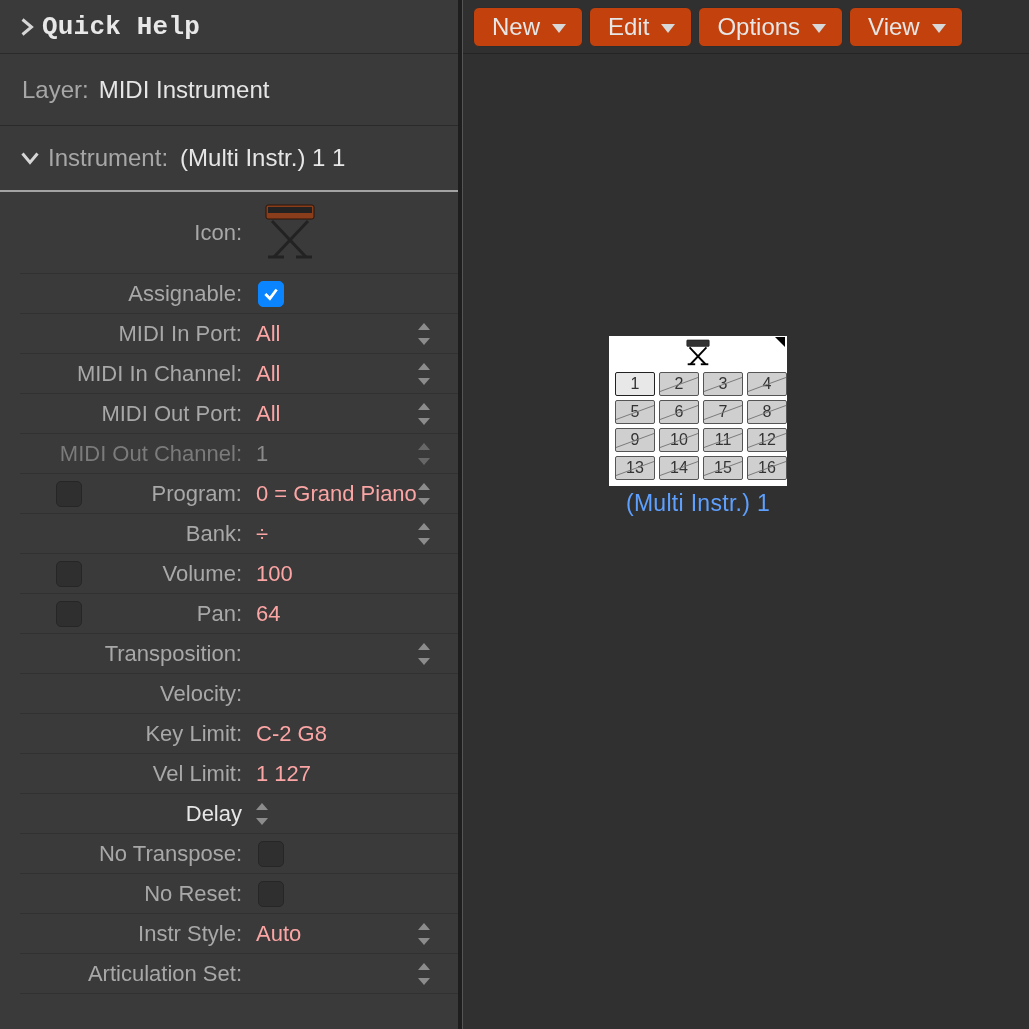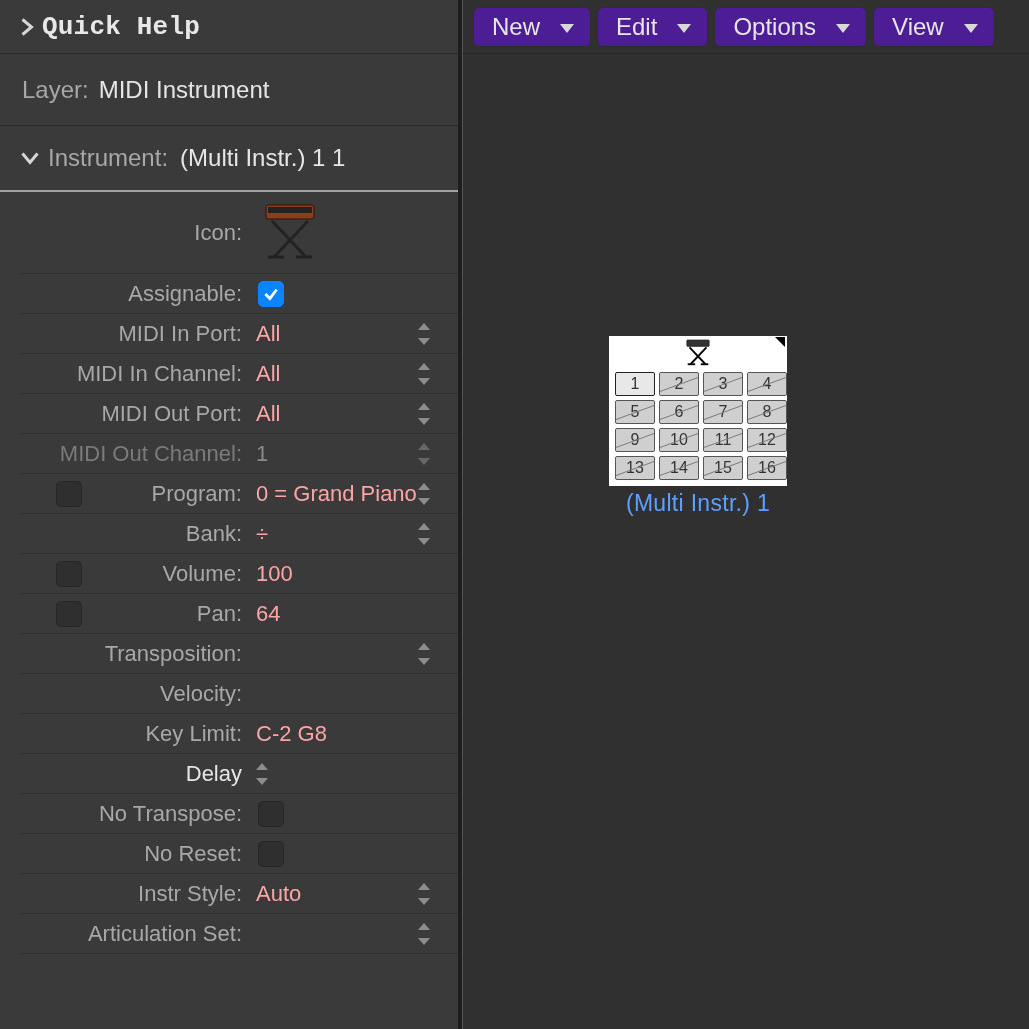--- a/index.html
+++ b/index.html
@@ -111,27 +111,27 @@
   }
   .toolbar {
     display:flex; gap:6px;
     padding: 6px 10px;
     height: 54px;
     align-items:center;
     background:#303030;
     border-bottom: 1px solid #242424;
   }
   .tbtn {
-    background:#4c1d95;
+    background:#c2410c;
     border:1px solid #2d2d2d;
     border-radius:6px;
     color:#e6e6e6;
     font-size: 24px;
     padding: 4px 16px 4px 18px;
-    display:flex; align-items:center; gap:20px;
+    display:flex; align-items:center; gap:12px;
     height: 40px;
   }
   .tbtn .dd {
     width:0;height:0;
     border-left:7px solid transparent; border-right:7px solid transparent;
     border-top:9px solid #d8d8d8;
     margin-top: 3px;
   }
 
   
@@ -312,20 +312,24 @@
       <div class="prow">
         <span class="lbl">Velocity:</span>
         <span class="val"></span>
       </div>
 
       <div class="prow">
         <span class="lbl">Key Limit:</span>
         <span class="val">C-2  G8</span>
       </div>
 
+      <div class="prow">
+        <span class="lbl">Vel Limit:</span>
+        <span class="val">1  127</span>
+      </div>
 
       <div class="prow">
         <span class="lbl delay-label" style="color:#e6e6e6">Delay</span>
         <span class="stepper" style="right:auto; left:236px;"></span>
       </div>
 
       <div class="prow">
         <span class="lbl">No Transpose:</span>
         <span class="cb small"></span>
       </div>

